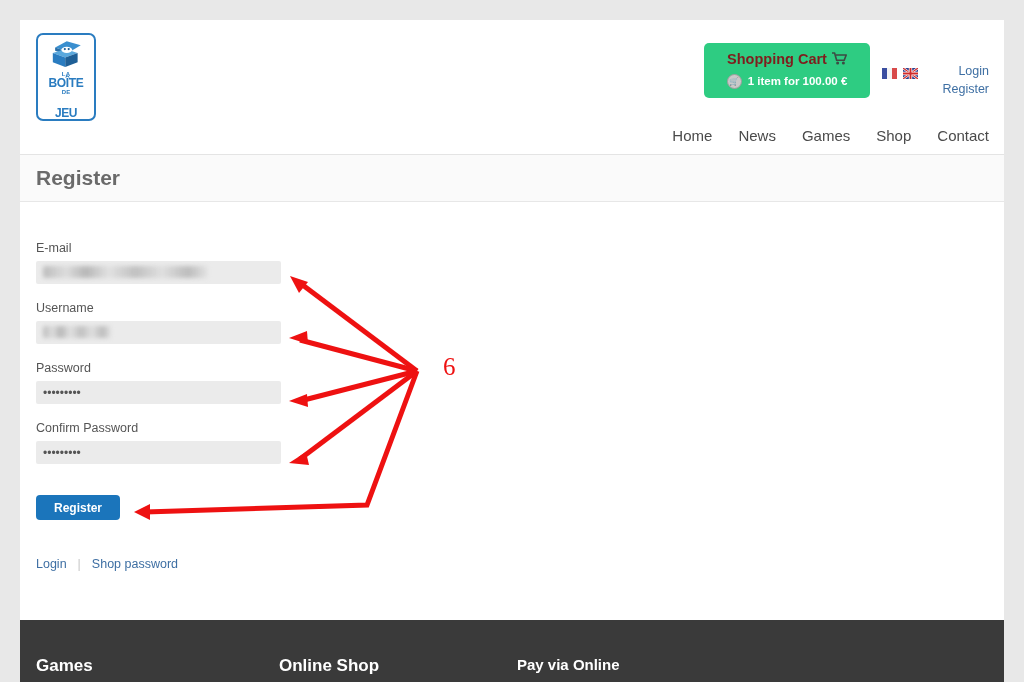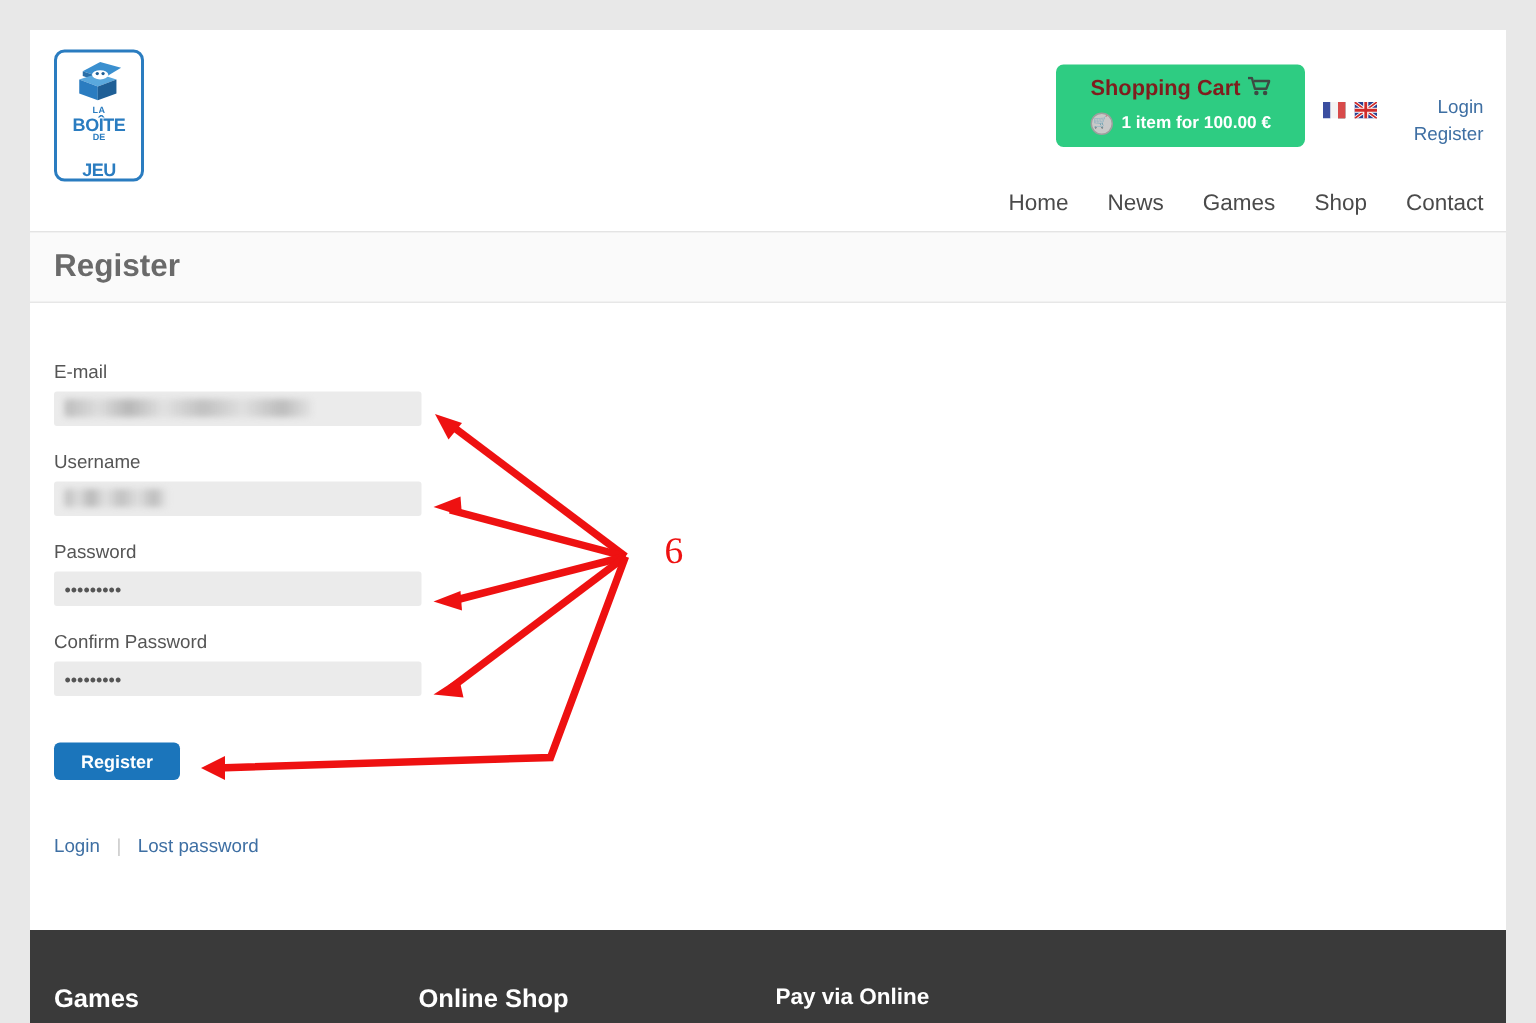--- a/index.html
+++ b/index.html
@@ -300,21 +300,21 @@
     <div class="field-group">
       <div class="field-label">Confirm Password</div>
       <input class="field-input" type="text" value="•••••••••" style="">
     </div>
 
     <button id="submit-button" style="background: rgb(27, 117, 187);">Register</button>
 
     <div id="helper-links">
       <a>Login</a>
       <span class="link-sep">|</span>
-      <a>Lost password</a>
+      <a>Shop password</a>
     </div>
   </div>
 
   <div id="site-footer" style="background: rgb(58, 58, 58);">
     <div class="footer-col" id="footer-col-0">Games</div>
     <div class="footer-col" id="footer-col-1">Online Shop</div>
     <div class="footer-col" id="footer-col-2">Pay via Online</div>
   </div>
 
 </div>

